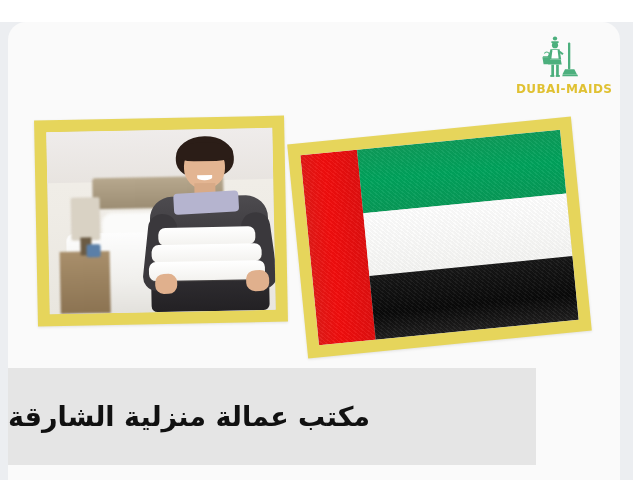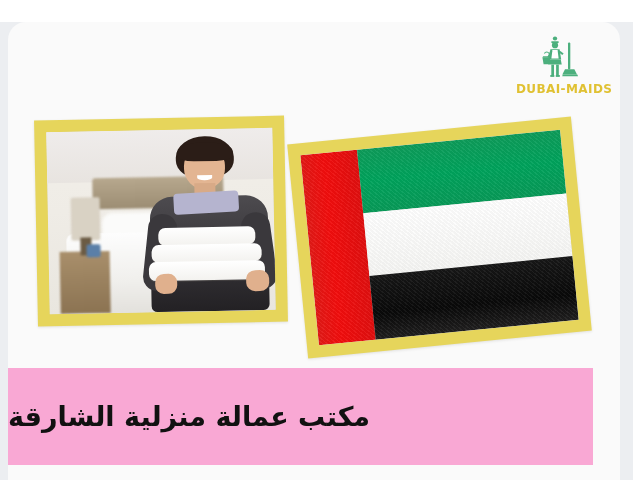--- a/index.html
+++ b/index.html
@@ -315,23 +315,23 @@
     background-image:
       repeating-linear-gradient(45deg, rgba(255,255,255,0.055) 0 1px, rgba(0,0,0,0.03) 1px 3px);
     pointer-events: none;
   }
 
   
   .caption-banner {
     position: absolute;
     left: 0;
     top: 346px;
-    width: 585px;
+    width: 528px;
     height: 97px;
-    background: #f9a8d4;
+    background: #e5e5e5;
     display: flex;
     align-items: center;
   }
   .caption-text {
     direction: rtl;
     unicode-bidi: bidi-override;
     font-family: "DejaVu Sans", "Liberation Sans", sans-serif;
     font-size: 27px;
     font-weight: bold;
     color: #111111;

